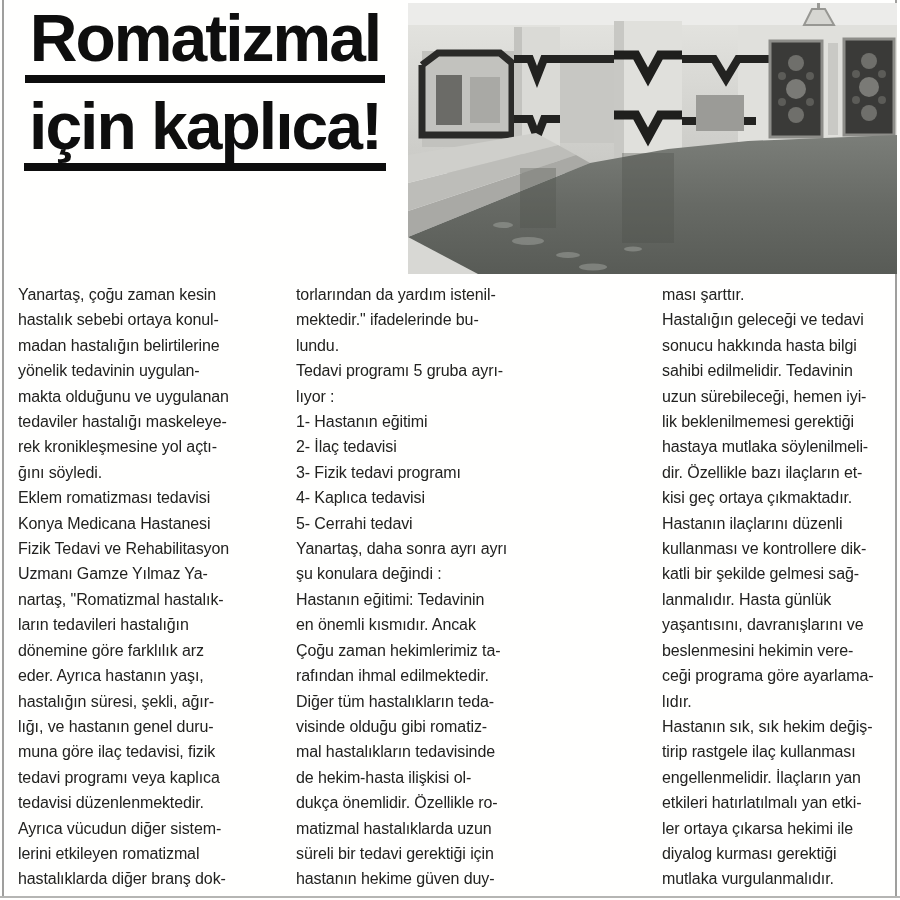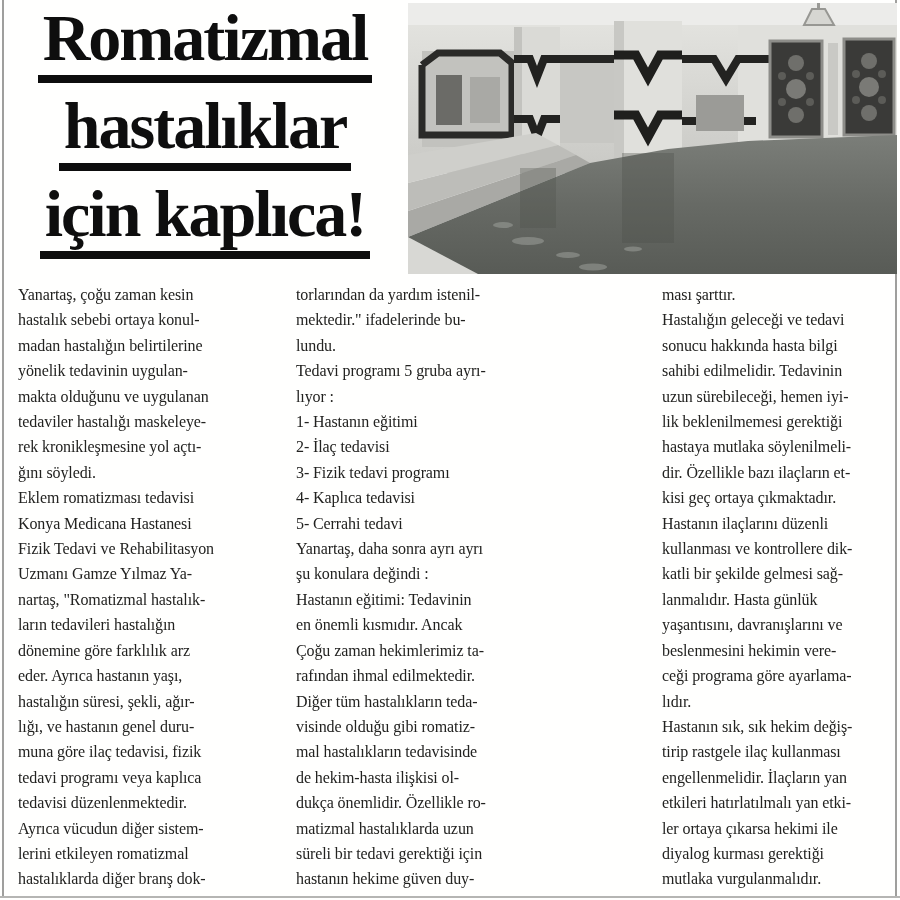--- a/index.html
+++ b/index.html
@@ -1,18 +1,18 @@
 <!DOCTYPE html>
 <html><head>
 <meta charset="utf-8">
 <style>
   html,body{margin:0;padding:0;background:#e9e9e7;}
   .page{
     position:relative;width:900px;height:900px;background:#fffffe;
-    overflow:hidden;font-family:Liberation Serif, serif;color:#1d1d1d;
+    overflow:hidden;font-family:Liberation Sans, sans-serif;color:#1d1d1d;
   }
   .edge{position:absolute;background:#9f9f9d;}
   .edge-left{left:2px;top:0;width:2px;height:898px;}
   .edge-right{left:895px;top:0;width:2px;height:898px;}
   .edge-bottom{left:0;top:896px;width:900px;height:2px;background:#b5b5b3;}
 
   
   .headline{position:absolute;left:6px;top:2px;width:398px;text-align:center;}
   .headline-line{
     width:fit-content;margin:0 auto 7px auto;padding:0 5px 1px 5px;
@@ -37,21 +37,20 @@
 <body>
 
 <div class="page">
 
   <div class="edge edge-left"></div>
   <div class="edge edge-right"></div>
   <div class="edge edge-bottom"></div>
 
   <div class="headline">
     <div class="headline-line">Romatizmal</div>
-    <div class="headline-line">hastalıklar</div>
     <div class="headline-line">için kaplıca!</div>
   </div>
 
   <div class="photo">
     <svg viewBox="0 0 489 271" preserveAspectRatio="none">
       <defs>
         <linearGradient id="waterG" x1="0" y1="0" x2="0" y2="1">
           <stop offset="0" stop-color="#7b7e79"></stop>
           <stop offset="0.5" stop-color="#676a65"></stop>
           <stop offset="1" stop-color="#585b56"></stop>

